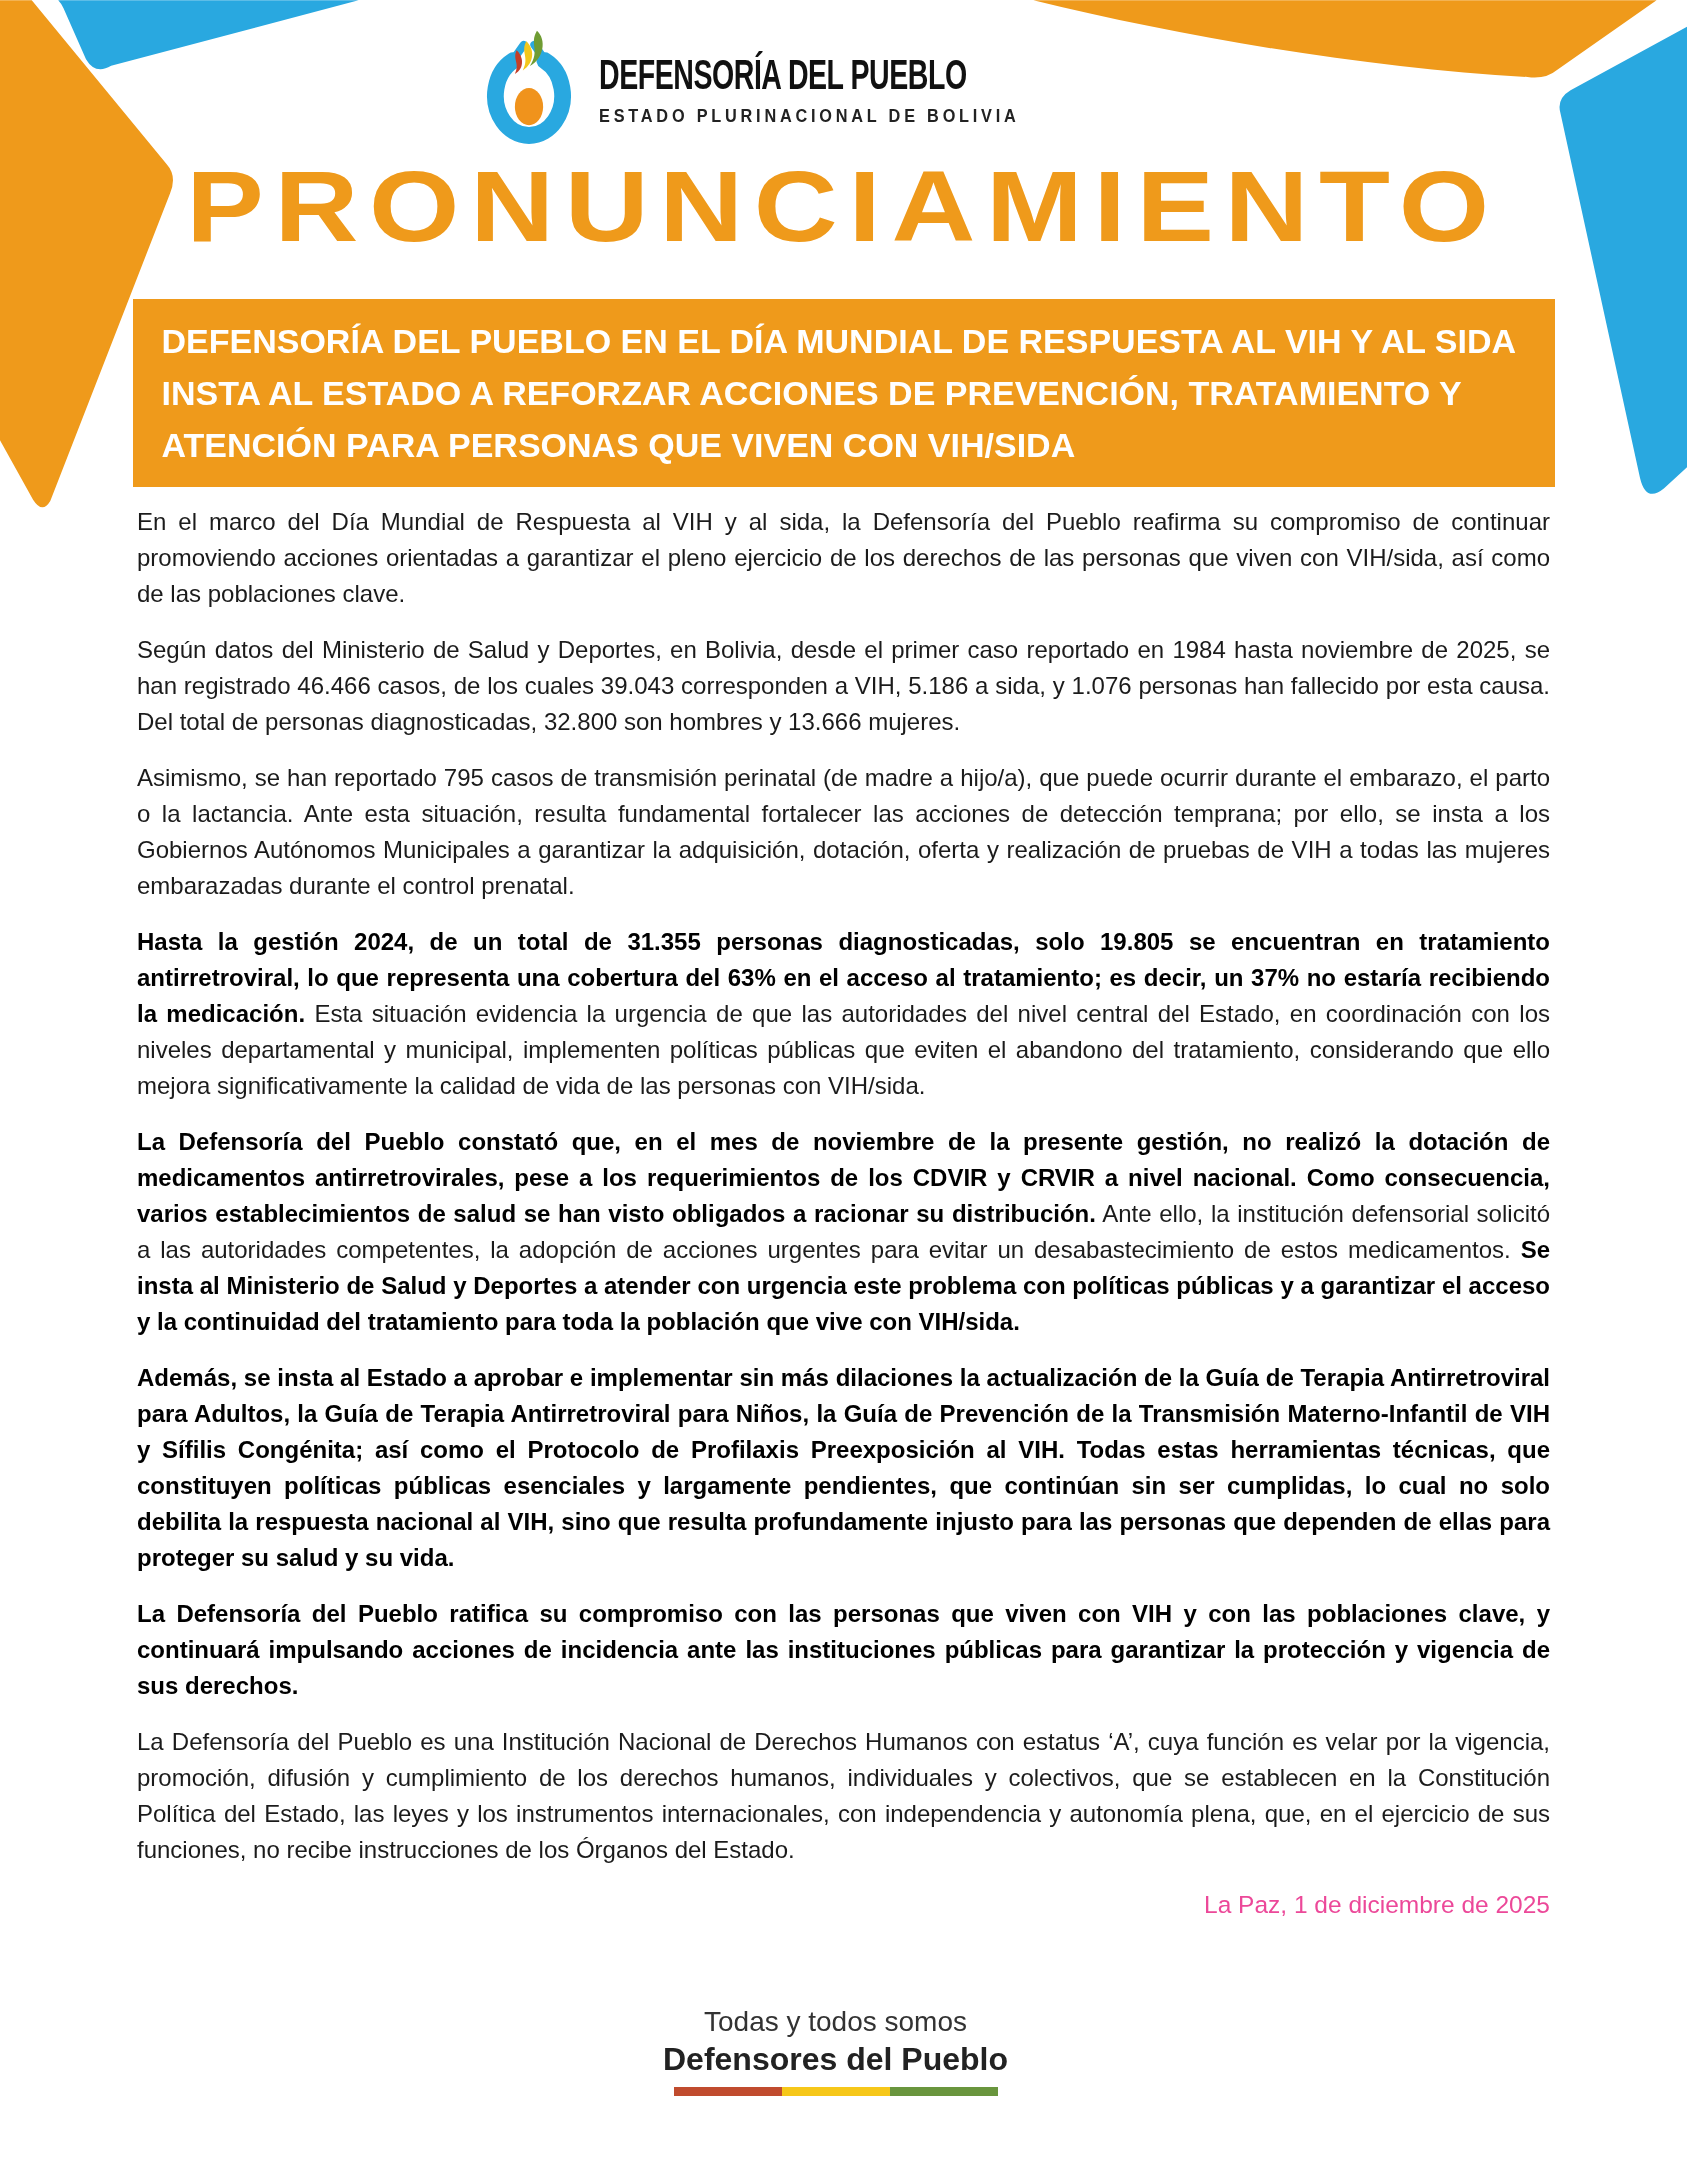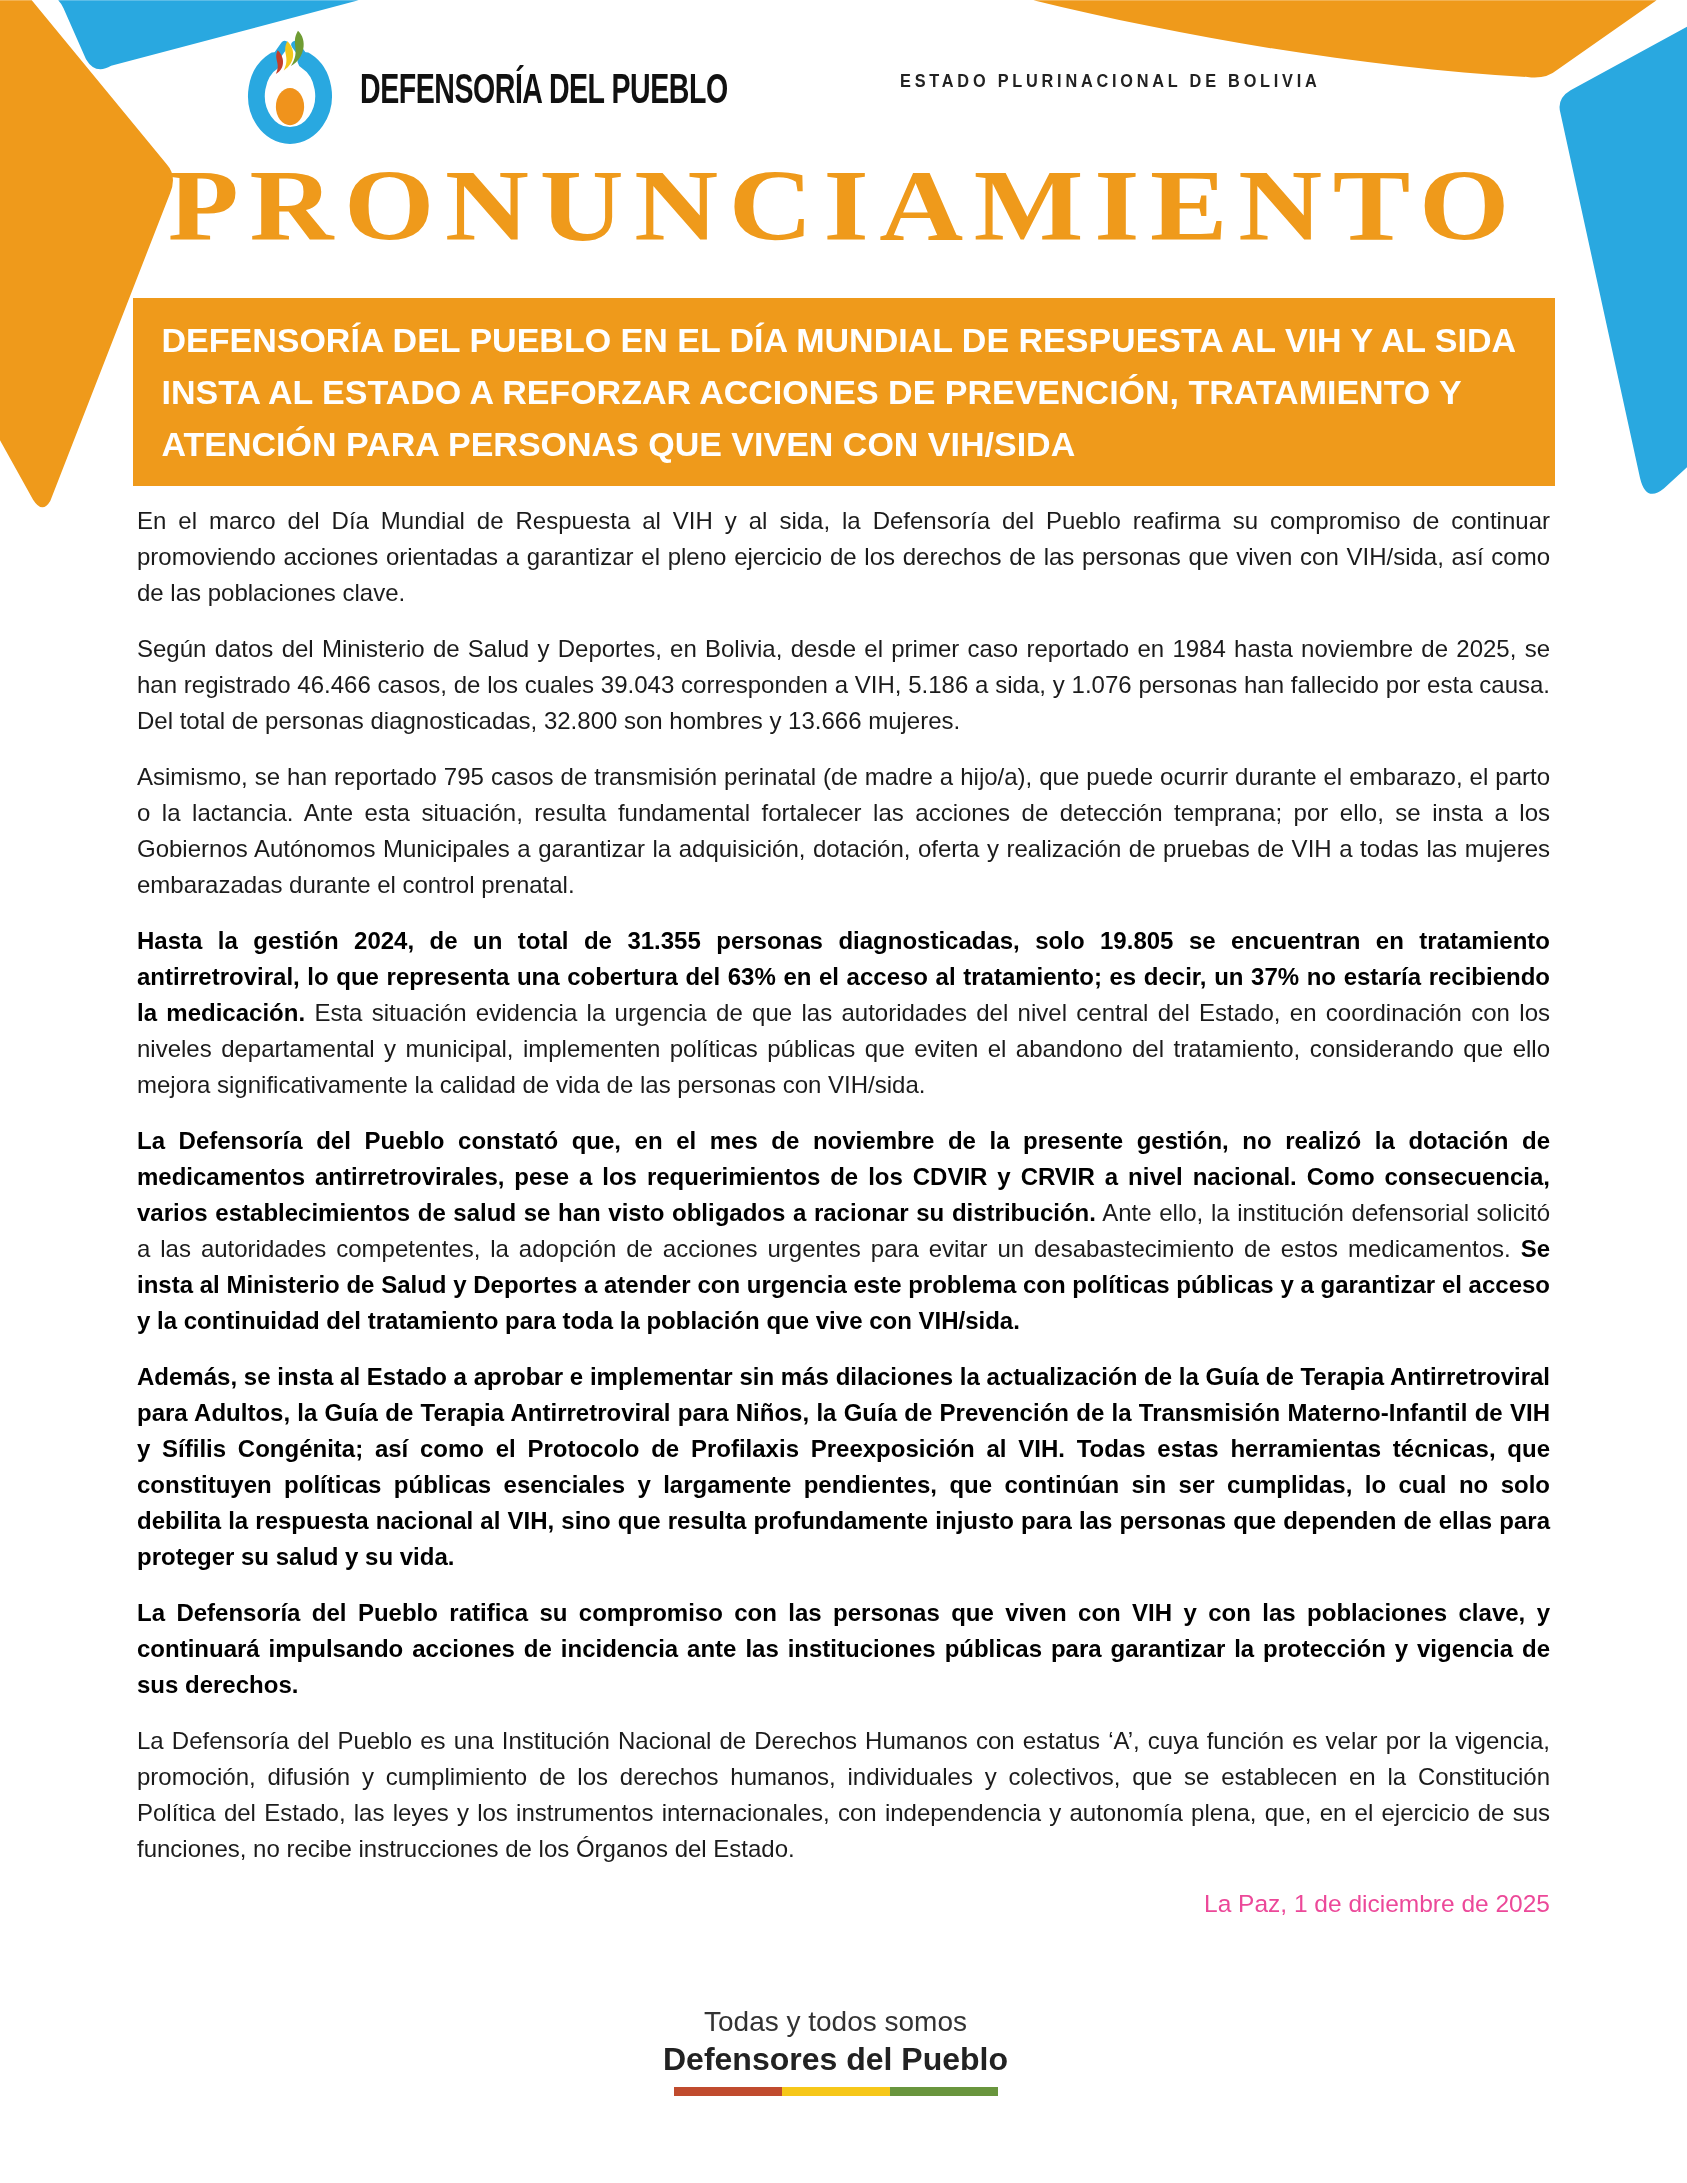--- a/index.html
+++ b/index.html
@@ -2,24 +2,24 @@
 <html style="font-size:10.6px"><head>
 <meta charset="utf-8">
 <style>
   html,body{margin:0;padding:0;}
   body{width:1687px;height:2183px;background:#ffffff;font-family:"Liberation Sans",sans-serif;overflow:hidden;}
   .page{position:relative;width:1687px;height:2183px;background:#fff;overflow:hidden;}
   .decor{position:absolute;top:0;left:0;width:1687px;height:543px;pointer-events:none;}
   .content{position:absolute;inset:0;}
   .logo-row{margin:30px auto 0;width:fit-content;display:flex;align-items:center;gap:17px;transform:translateX(-36px);}
   .logo-mark{width:106px;height:118px;display:block;}
-  .logo-text{display:flex;justify-content:center;}
+  .logo-text{display:flex;flex-direction:column;justify-content:center;}
   .logo-name{font-size:42px;font-weight:bold;color:#111;letter-spacing:-0.7px;white-space:nowrap;display:inline-block;transform:scaleX(0.68);transform-origin:left center;}
   .logo-sub{font-size:18.5px;font-weight:bold;color:#222;letter-spacing:4.3px;white-space:nowrap;display:inline-block;transform:scaleX(0.88);transform-origin:left center;margin-top:5.3px;}
-  .title{margin-top:2.6px;text-align:center;line-height:111px;white-space:nowrap;font-family:Liberation Serif, serif;}
+  .title{margin-top:2.6px;text-align:center;line-height:111px;white-space:nowrap;}
   .title-text{display:inline-block;font-size:101px;font-weight:bold;color:#EF9A1B;letter-spacing:9.3px;transform:scaleX(1.15);transform-origin:center;}
   .headline-box{margin:6.6px auto 0;width:1422px;box-sizing:border-box;background:#EF9A1B;color:#ffffff;
     font-size:34px;font-weight:bold;text-align:left;line-height:52px;padding:16px 29px;}
   .body{margin:17px auto 0;width:1413px;font-size:24px;line-height:36px;color:#1b1b1b;text-align:justify;}
   .body p{margin:0 0 20px 0;}
   .seg{font-weight:normal;}
   .seg-b{font-weight:bold;color:#000;}
   .date-line{text-align:right;font-size:24.5px;color:#ec4899;margin-top:1.3px;line-height:33px;}
   .footer{position:absolute;left:0;right:16px;top:2006px;text-align:center;}
   .footer-line1{font-size:28px;color:#333;line-height:32px;}

